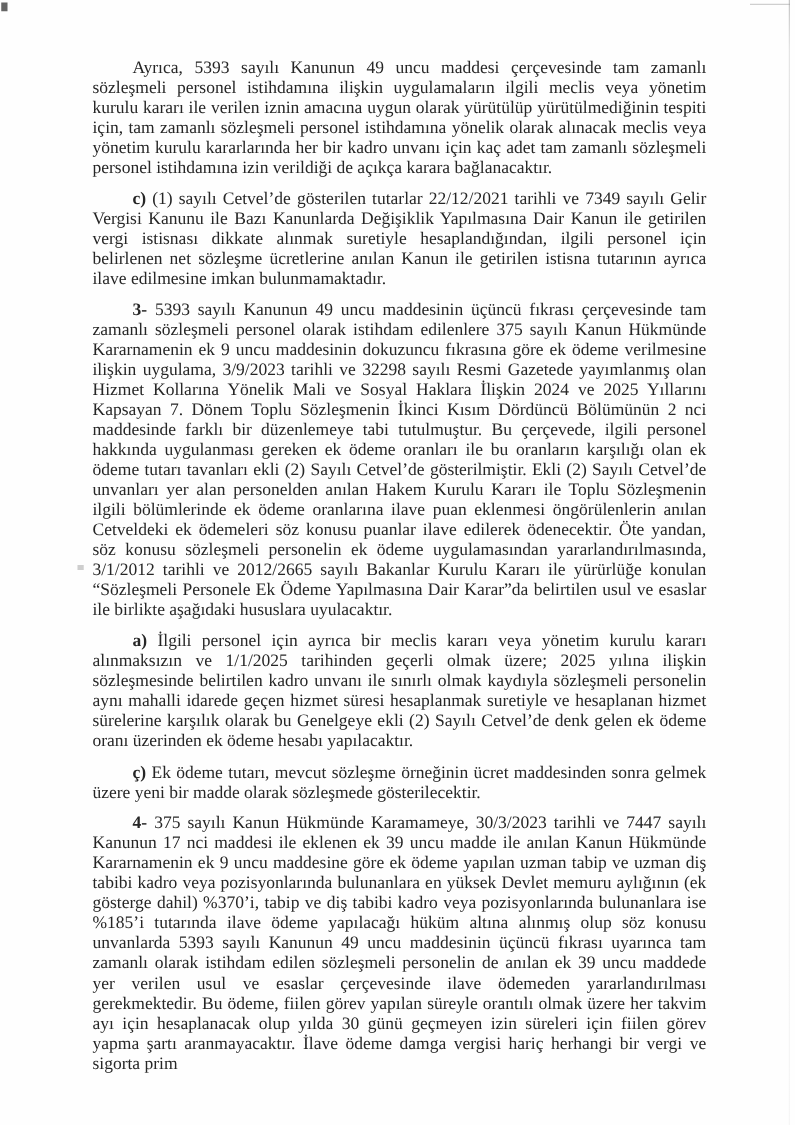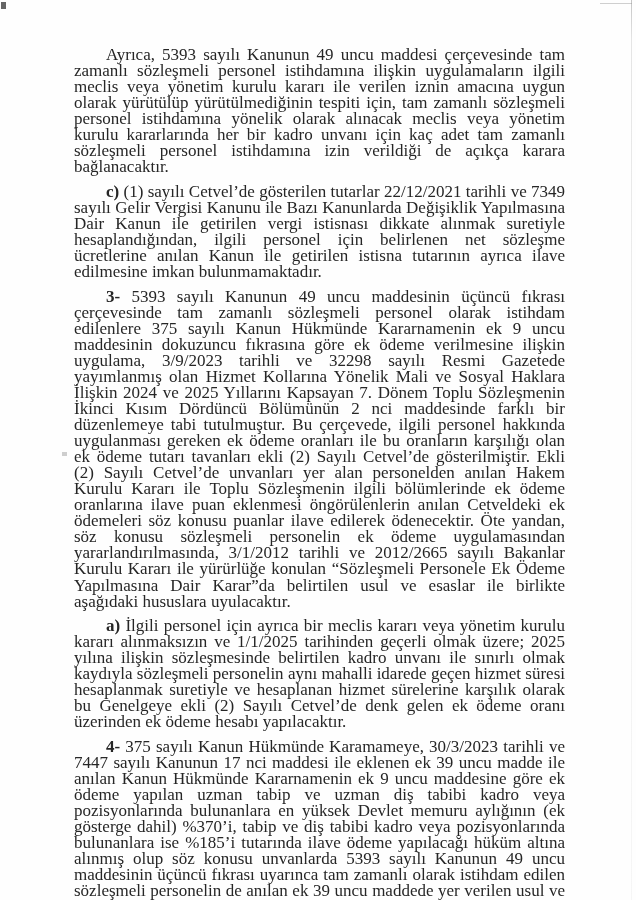--- a/index.html
+++ b/index.html
@@ -60,21 +60,21 @@
   .doc-body {
     position: absolute;
     left: 74px;
     top: 47px;
     width: 491px;
   }
 
   p.para {
     margin: 0 0 0 0;
     font-family: "Liberation Serif", "DejaVu Serif", serif;
-    font-size: 17px;
+    font-size: 14px;
     line-height: 16.05px;
     color: #262626;
     text-align: justify;
     text-indent: 32px;
     text-justify: inter-word;
     hyphens: none;
     -webkit-font-smoothing: antialiased;
   }
   p.para + p.para {
     margin-top: 8.5px;
@@ -105,18 +105,19 @@
     <p class="para"><b class="marker"></b><span>Ayrıca, 5393 sayılı Kanunun 49 uncu maddesi çerçevesinde tam zamanlı sözleşmeli personel istihdamına ilişkin uygulamaların ilgili meclis veya yönetim kurulu kararı ile verilen iznin amacına uygun olarak yürütülüp yürütülmediğinin tespiti için, tam zamanlı sözleşmeli personel istihdamına yönelik olarak alınacak meclis veya yönetim kurulu kararlarında her bir kadro unvanı için kaç adet tam zamanlı sözleşmeli personel istihdamına izin verildiği de açıkça karara bağlanacaktır.</span></p>
 
     <p class="para"><b class="marker">c)</b><span> (1) sayılı Cetvel’de gösterilen tutarlar 22/12/2021 tarihli ve 7349 sayılı Gelir Vergisi Kanunu ile Bazı Kanunlarda Değişiklik Yapılmasına Dair Kanun ile getirilen vergi istisnası dikkate alınmak suretiyle hesaplandığından, ilgili personel için belirlenen net sözleşme ücretlerine anılan Kanun ile getirilen istisna tutarının ayrıca ilave edilmesine imkan bulunmamaktadır.</span></p>
 
     <p class="para"><b class="marker">3-</b><span> 5393 sayılı Kanunun 49 uncu maddesinin üçüncü fıkrası çerçevesinde tam zamanlı sözleşmeli personel olarak istihdam edilenlere 375 sayılı Kanun Hükmünde Kararnamenin ek 9 uncu maddesinin dokuzuncu fıkrasına göre ek ödeme verilmesine ilişkin uygulama, 3/9/2023 tarihli ve 32298 sayılı Resmi Gazetede yayımlanmış olan Hizmet Kollarına Yönelik Mali ve Sosyal Haklara İlişkin 2024 ve 2025 Yıllarını Kapsayan 7. Dönem Toplu Sözleşmenin İkinci Kısım Dördüncü Bölümünün 2 nci maddesinde farklı bir düzenlemeye tabi tutulmuştur. Bu çerçevede, ilgili personel hakkında uygulanması gereken ek ödeme oranları ile bu oranların karşılığı olan ek ödeme tutarı tavanları ekli (2) Sayılı Cetvel’de gösterilmiştir. Ekli (2) Sayılı Cetvel’de unvanları yer alan personelden anılan Hakem Kurulu Kararı ile Toplu Sözleşmenin ilgili bölümlerinde ek ödeme oranlarına ilave puan eklenmesi öngörülenlerin anılan Cetveldeki ek ödemeleri söz konusu puanlar ilave edilerek ödenecektir. Öte yandan, söz konusu sözleşmeli personelin ek ödeme uygulamasından yararlandırılmasında, 3/1/2012 tarihli ve 2012/2665 sayılı Bakanlar Kurulu Kararı ile yürürlüğe konulan “Sözleşmeli Personele Ek Ödeme Yapılmasına Dair Karar”da belirtilen usul ve esaslar ile birlikte aşağıdaki hususlara uyulacaktır.</span></p>
 
     <p class="para"><b class="marker">a)</b><span> İlgili personel için ayrıca bir meclis kararı veya yönetim kurulu kararı alınmaksızın ve 1/1/2025 tarihinden geçerli olmak üzere; 2025 yılına ilişkin sözleşmesinde belirtilen kadro unvanı ile sınırlı olmak kaydıyla sözleşmeli personelin aynı mahalli idarede geçen hizmet süresi hesaplanmak suretiyle ve hesaplanan hizmet sürelerine karşılık olarak bu Genelgeye ekli (2) Sayılı Cetvel’de denk gelen ek ödeme oranı üzerinden ek ödeme hesabı yapılacaktır.</span></p>
 
 
 
+    <p class="para"><b class="marker">ç)</b><span> Ek ödeme tutarı, mevcut sözleşme örneğinin ücret maddesinden sonra gelmek üzere yeni bir madde olarak sözleşmede gösterilecektir.</span></p>
 
 
     <p class="para"><b class="marker">4-</b><span> 375 sayılı Kanun Hükmünde Karamameye,  30/3/2023 tarihli ve 7447 sayılı Kanunun 17 nci maddesi ile eklenen ek 39 uncu madde ile anılan Kanun Hükmünde Kararnamenin ek 9 uncu maddesine göre ek ödeme yapılan uzman tabip ve uzman diş tabibi kadro veya pozisyonlarında bulunanlara en yüksek Devlet memuru aylığının (ek gösterge dahil) %370’i, tabip ve diş tabibi kadro veya pozisyonlarında bulunanlara ise %185’i tutarında ilave ödeme yapılacağı hüküm altına alınmış olup söz konusu unvanlarda 5393 sayılı Kanunun 49 uncu maddesinin üçüncü fıkrası uyarınca tam zamanlı olarak istihdam edilen sözleşmeli personelin de anılan ek 39 uncu maddede yer verilen usul ve esaslar çerçevesinde ilave ödemeden yararlandırılması gerekmektedir. Bu ödeme, fiilen görev yapılan süreyle orantılı olmak üzere her takvim ayı için hesaplanacak olup yılda 30 günü geçmeyen izin süreleri için fiilen görev yapma şartı aranmayacaktır. İlave ödeme damga vergisi hariç herhangi bir vergi ve sigorta prim</span></p>
 
   </div>
 </div>
 
 </body></html>

